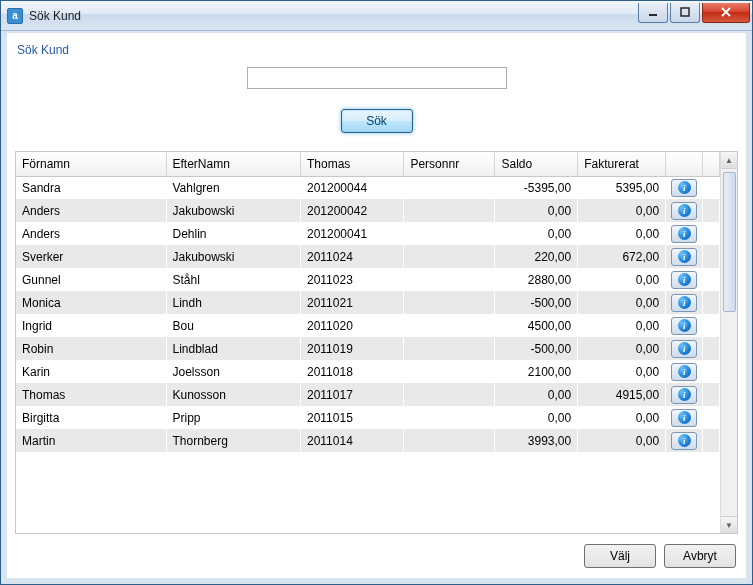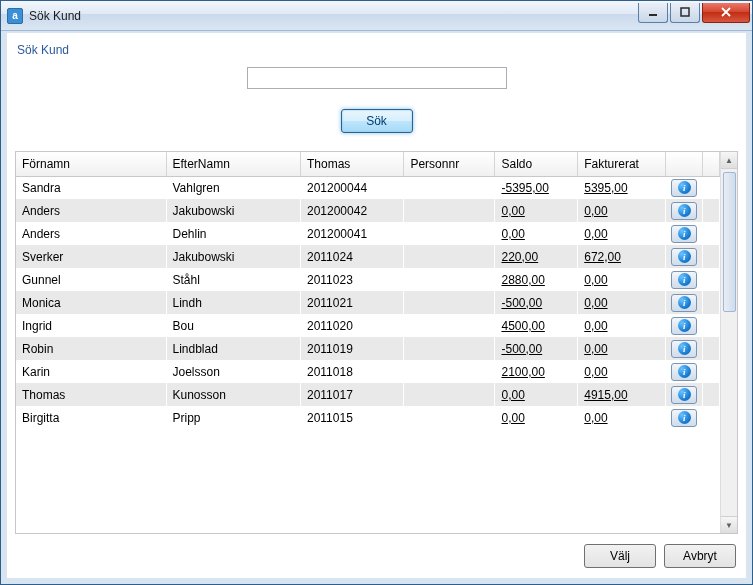--- a/index.html
+++ b/index.html
@@ -129,21 +129,21 @@
     overflow: hidden; white-space: nowrap;
   }
   tbody td {
     padding: 3px 6px;
     height: 23px;
     border-right: 1px solid transparent;
     white-space: nowrap; overflow: hidden;
   }
   tbody tr:nth-child(even) td { background: #e9e9e9; }
   tbody tr:nth-child(odd) td { background: #ffffff; }
-  .col-num { text-align: left; text-decoration: underline; }
+  .col-num { text-align: right; }
   .info-btn {
     width: 26px; height: 18px;
     border: 1px solid #7a94b8;
     border-radius: 3px;
     margin: 0 auto;
     background: linear-gradient(to bottom, #f2f6fb, #cfdceb);
     display: flex; align-items: center; justify-content: center;
     cursor: default;
   }
   .info-dot {
@@ -387,20 +387,34 @@
                 <td></td>
                 <td class="col-num">0,00</td>
                 <td class="col-num">0,00</td>
                 <td style="text-align:center;padding:2px 3px;">
                   <div class="info-btn">
                     <div class="info-dot">i</div>
                   </div>
                 </td>
                 <td></td>
               </tr>
+              <tr>
+                <td>Martin</td>
+                <td>Thornberg</td>
+                <td>2011014</td>
+                <td></td>
+                <td class="col-num">3993,00</td>
+                <td class="col-num">0,00</td>
+                <td style="text-align:center;padding:2px 3px;">
+                  <div class="info-btn">
+                    <div class="info-dot">i</div>
+                  </div>
+                </td>
+                <td></td>
+              </tr>
             </tbody>
         </table>
       </div>
       <div class="vscroll">
         <div class="arrow up">▲</div>
         <div class="thumb"></div>
         <div class="arrow down">▼</div>
       </div>
     </div>
 

